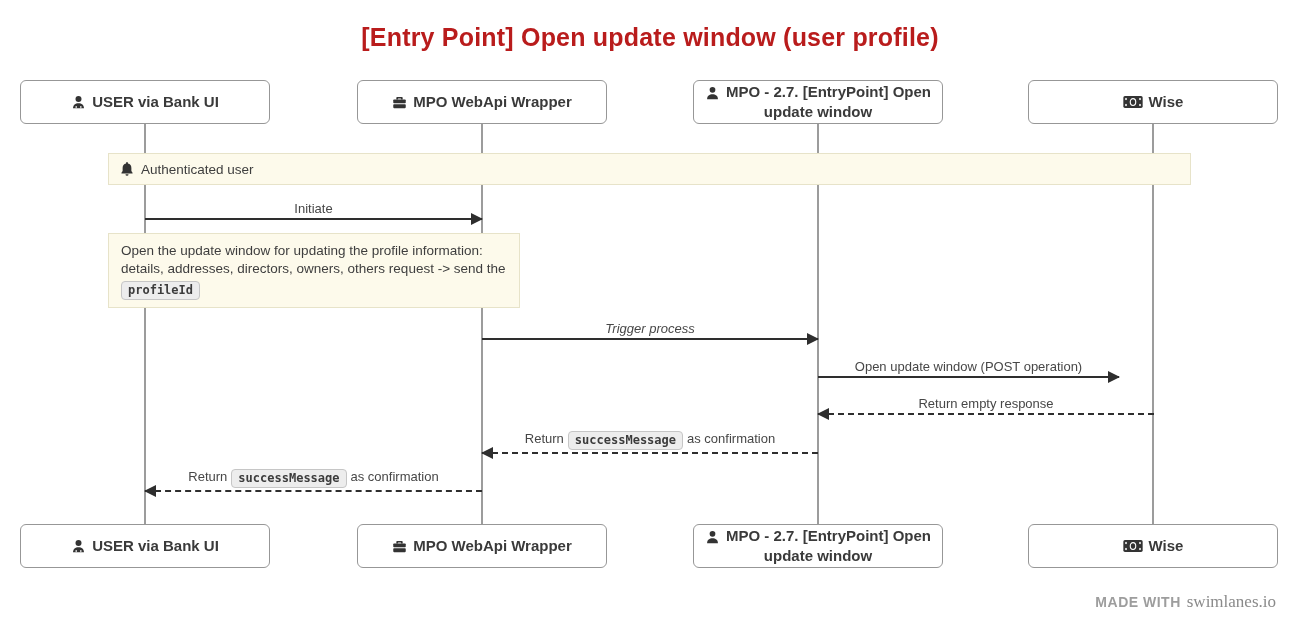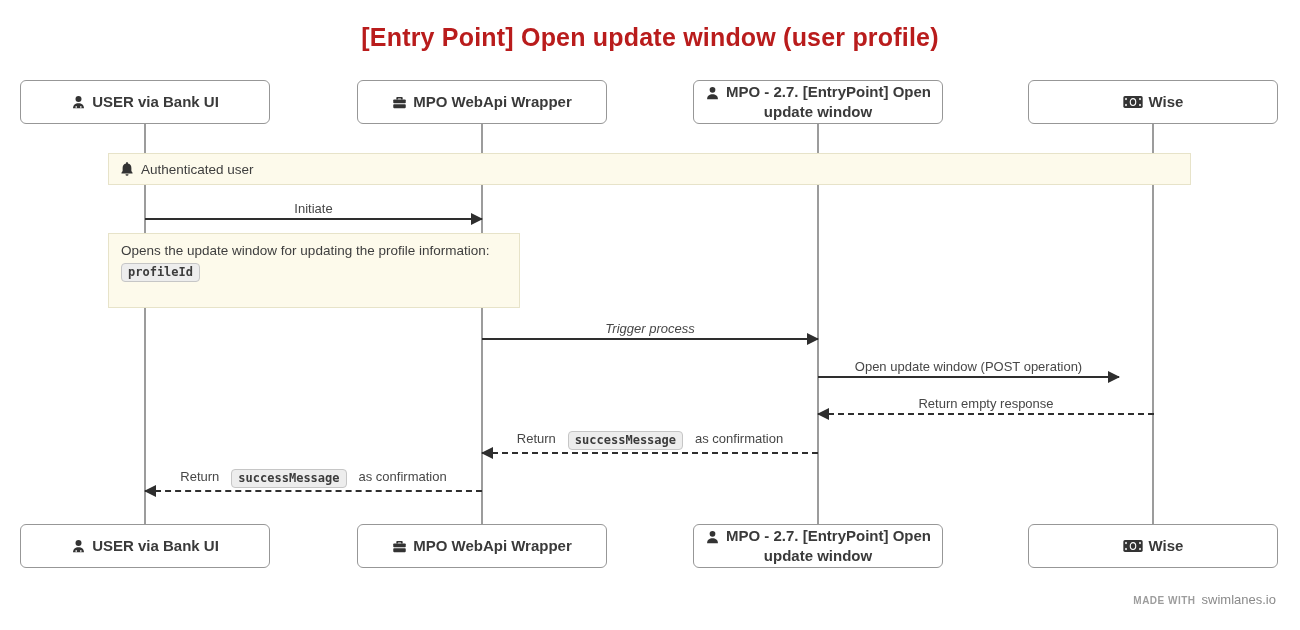--- a/index.html
+++ b/index.html
@@ -27,38 +27,38 @@
 
   .note{position:absolute;left:108px;top:233px;width:412px;height:75px;
         background:#fdfaeb;border:1px solid #e7e3c9;box-sizing:border-box;
         padding:8px 12px;font-size:13.5px;color:#3e3e3e;line-height:18px;}
   .note .nline{display:block;white-space:nowrap;}
   .note .chip{margin:3px 0 0 0;}
 
   .chip{display:inline-block;font-family:"DejaVu Sans Mono","Liberation Mono",monospace;
         font-size:12px;font-weight:700;color:#3c3c3c;background:#ededed;
         border:1px solid #c6c6c6;border-radius:4px;padding:0px 6px 1px;
-        line-height:16px;vertical-align:-1px;margin:0 12px;}
+        line-height:16px;vertical-align:-1px;margin:0 4px;}
 
   .msg{position:absolute;height:28px;}
   .msg .line{position:absolute;left:0;right:0;bottom:0;height:0;
              border-top:2px solid #2e2e2e;}
   .msg.dashed .line{border-top-style:dashed;}
   .msg .label{position:absolute;left:0;right:0;bottom:4px;text-align:center;
               font-size:13px;color:#474747;white-space:nowrap;}
   .msg .label.with-chip{bottom:4px;}
   .head{position:absolute;bottom:-5px;width:0;height:0;
         border-top:6px solid transparent;border-bottom:6px solid transparent;}
   .head.right{right:-1px;border-left:12px solid #2e2e2e;}
   .head.left{left:-1px;border-right:12px solid #2e2e2e;}
 
   .footer{position:absolute;top:592px;right:24px;display:flex;align-items:baseline;}
-  .made-with{font-size:10px;font-weight:700;color:#9d9d9d;letter-spacing:0.5px;
+  .made-with{font-size:14px;font-weight:700;color:#9d9d9d;letter-spacing:0.5px;
              text-transform:uppercase;margin-right:6px;}
-  .brand{font-size:13px;color:#8a8a8a;text-decoration:none;}
+  .brand{font-size:17px;color:#8a8a8a;text-decoration:none;font-family:Liberation Serif, serif;}
 </style>
 </head>
 <body>
 
 <div class="canvas">
 
   <div class="title">[Entry Point] Open update window (user profile)</div>
 
   <div class="lifeline" style="left:144px;"></div>
   <div class="lifeline" style="left:481px;"></div>
@@ -75,21 +75,22 @@
     <span>Authenticated user</span>
   </div>
 
   <div class="msg solid" style="left:145px;top:192px;width:337px;">
     <div class="label">Initiate</div>
     <div class="line"></div>
     <div class="head right"></div>
   </div>
 
   <div class="note">
-    <span class="nline">Opens the update window for updating the profile information:</span>
+    <span class="nline">Open the update window for updating the profile information:</span>
+    <span class="nline">details, addresses, directors, owners, others request -&gt; send the</span>
     <span class="chip" style="margin-left:0;">profileId</span>
   </div>
 
   <div class="msg solid" style="left:482px;top:312px;width:336px;font-style:italic;">
     <div class="label">Trigger process</div>
     <div class="line"></div>
     <div class="head right"></div>
   </div>
 
   <div class="msg solid" style="left:818px;top:350px;width:301px;">

